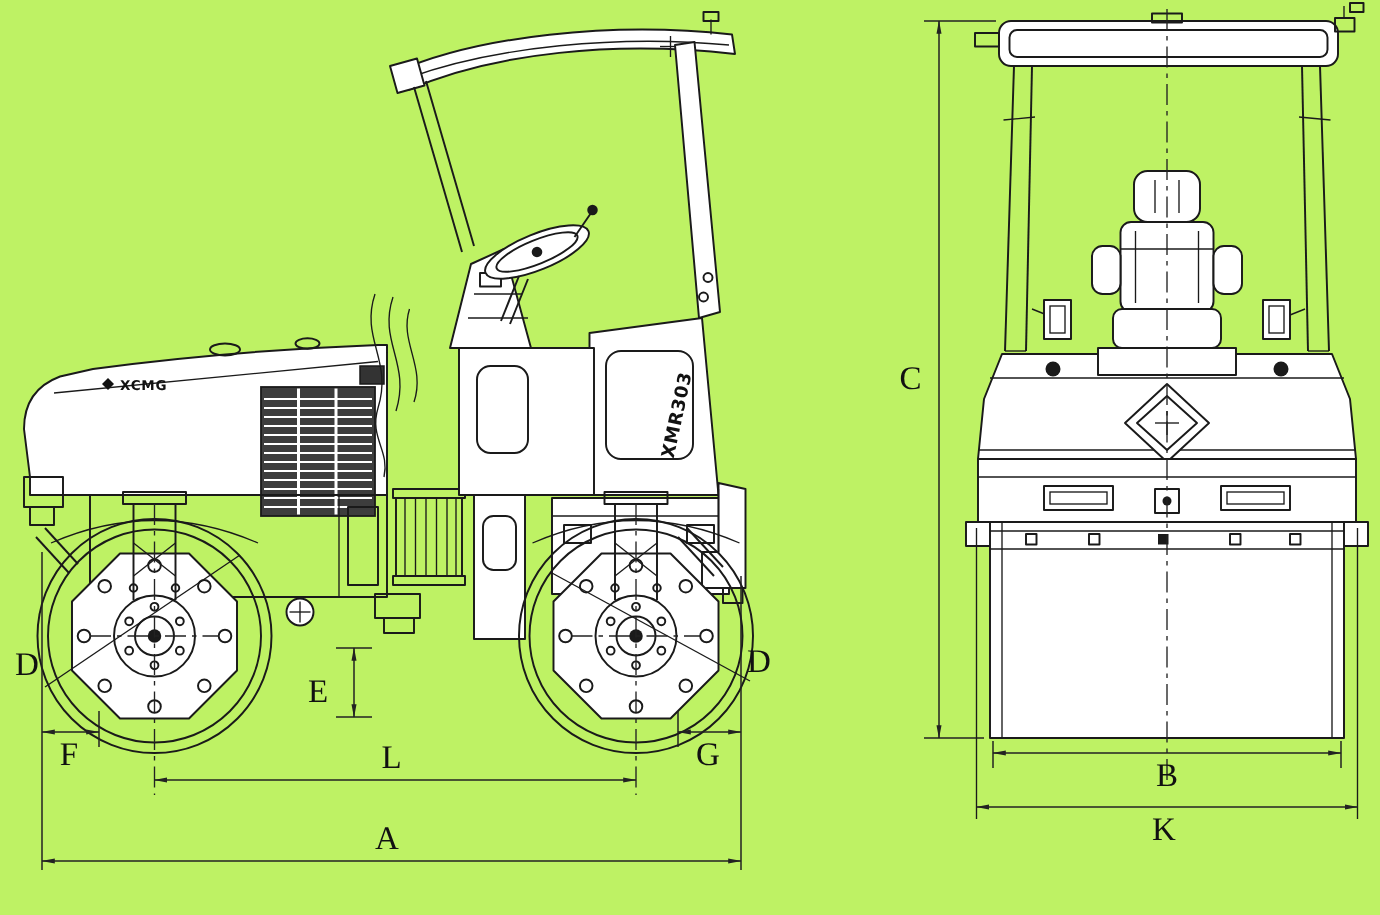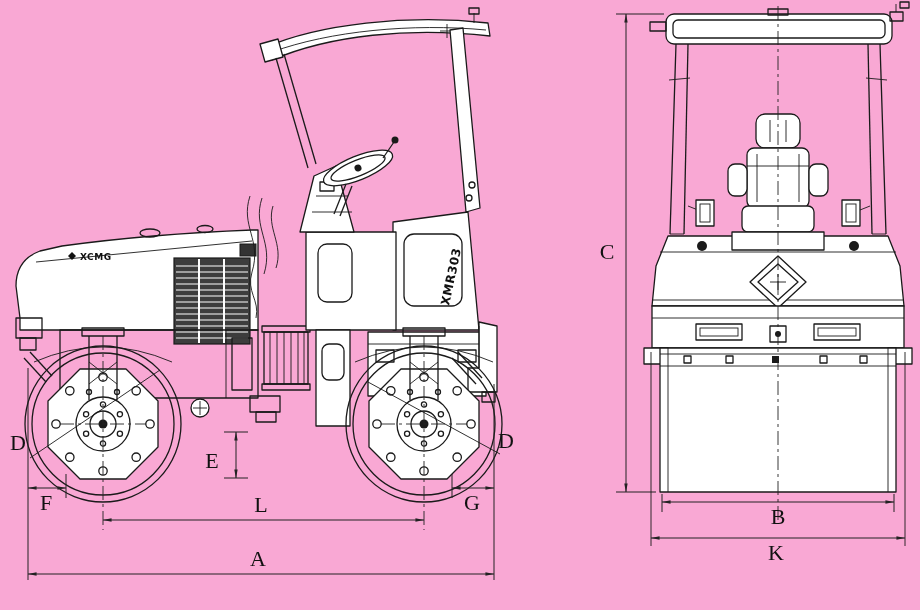--- a/index.html
+++ b/index.html
@@ -1,16 +1,16 @@
 <!DOCTYPE html>
 <html><head>
 <meta charset="utf-8">
 <style>
   html,body{margin:0;padding:0;background:#ffffff;}
-  .stage{position:relative;width:920px;height:610px;background:#f9a8d4;overflow:hidden;}
+  .stage{position:relative;width:920px;height:610px;background:#bef264;overflow:hidden;}
   svg{display:block;}
   .s  {stroke:#1a1a1a;fill:none;stroke-width:1.3;stroke-linejoin:round;}
   .sf {stroke:#1a1a1a;fill:#ffffff;stroke-width:1.3;stroke-linejoin:round;}
   .thin{stroke:#1a1a1a;fill:none;stroke-width:0.9;}
   .w  {stroke:#ffffff;fill:none;stroke-width:1.2;}
   .wv {stroke:#ffffff;fill:none;stroke-width:2;}
   .dim{stroke:#222222;fill:none;stroke-width:1;}
   .cl {stroke:#222222;fill:none;stroke-width:0.9;stroke-dasharray:14 4 3 4;}
   .lbl{font-family:"Liberation Serif", serif;font-size:22px;fill:#111111;}
   .model{font-family:"DejaVu Sans", sans-serif;font-size:12px;font-weight:bold;fill:#111111;letter-spacing:0.5px;}

